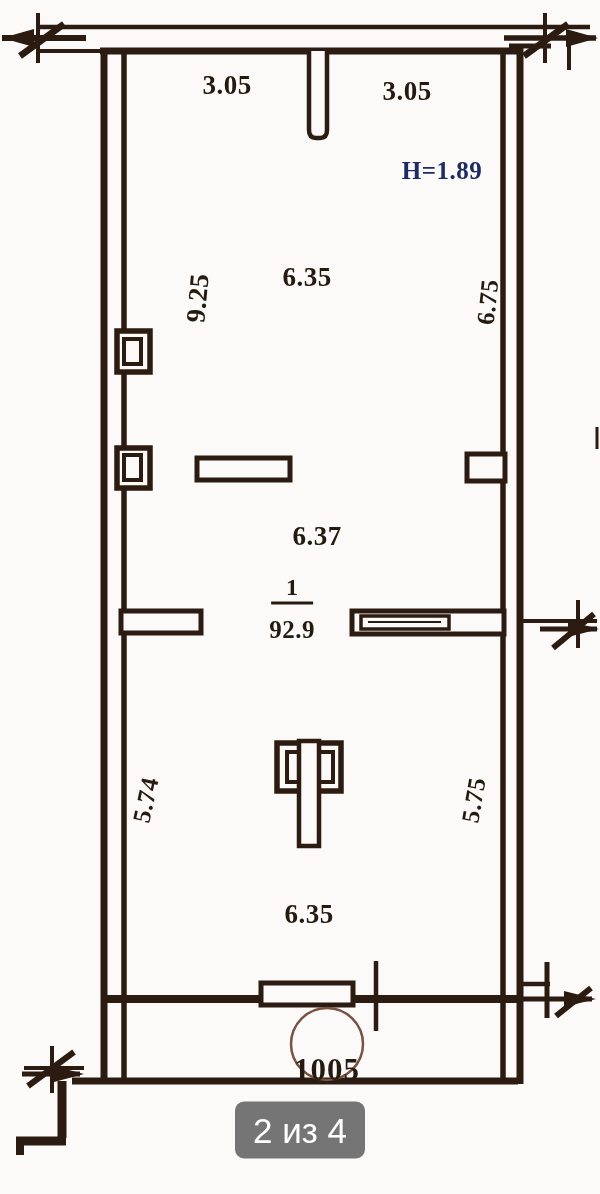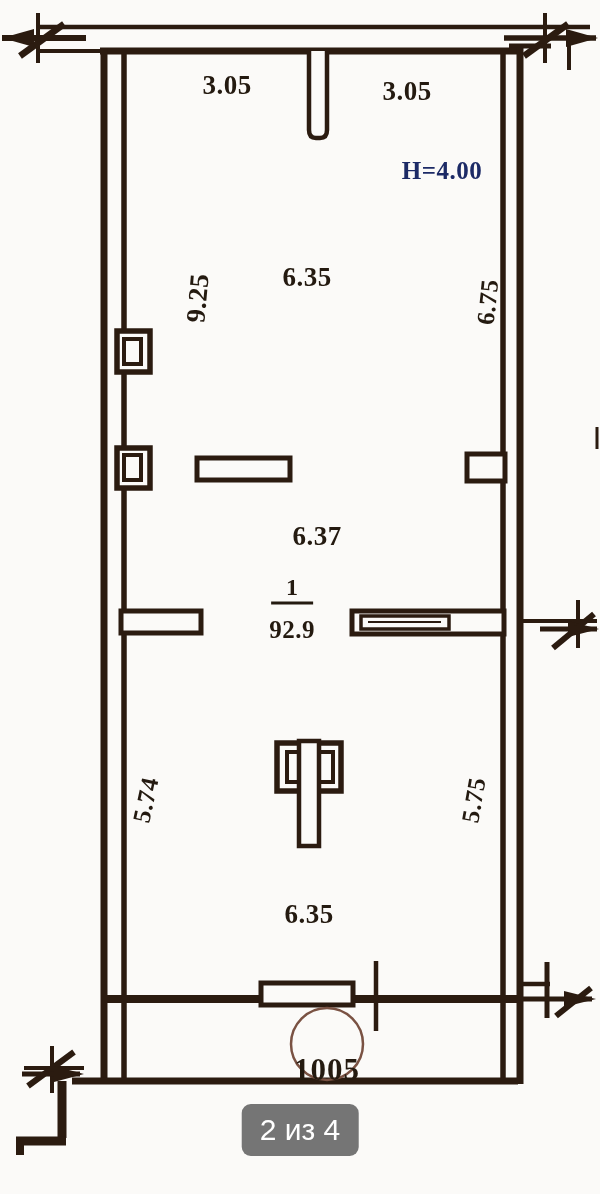--- a/index.html
+++ b/index.html
@@ -34,21 +34,21 @@
     position:absolute;left:292px;top:608px;transform:translate(-50%,-50%);
     font-family:"Liberation Serif","DejaVu Serif",serif;font-weight:700;
     color:var(--ink-text);text-align:center;line-height:1;
   }
   .frac-top{font-size:24px;padding-bottom:3px;}
   .frac-bar{border-top:3px solid var(--ink-text);width:42px;margin:0 auto;}
   .frac-bottom{font-size:25px;padding-top:12px;letter-spacing:0.5px;}
   .pager-badge{
     position:absolute;left:300px;top:1130px;transform:translate(-50%,-50%);
     background:var(--badge-bg);color:var(--badge-text);
-    font-family:"Liberation Sans","DejaVu Sans",sans-serif;font-size:30px;
+    font-family:"Liberation Sans","DejaVu Sans",sans-serif;font-size:35px;
     padding:11px 18px;border-radius:9px;line-height:1;
   }
 </style>
 </head>
 <body>
 
 <div class="viewport">
 
   <svg class="plan-svg" width="600" height="1194" viewBox="0 0 600 1194">
 
@@ -140,21 +140,21 @@
       <polygon class="fl" points="84,1074 54,1066 54,1082"></polygon>
     </g>
 
     <line class="s" x1="597" y1="427" x2="597" y2="449" stroke-width="3"></line>
 
     <circle class="circ" cx="327" cy="1044" r="36" stroke-width="2.5"></circle>
   </svg>
 
   <div class="lbl lbl-305L">3.05</div>
   <div class="lbl lbl-305R">3.05</div>
-  <div class="lbl lbl-h400">H=4.00</div>
+  <div class="lbl lbl-h400">H=1.89</div>
   <div class="lbl lbl-925">9.25</div>
   <div class="lbl lbl-635U">6.35</div>
   <div class="lbl lbl-675">6.75</div>
   <div class="lbl lbl-637">6.37</div>
   <div class="lbl lbl-574">5.74</div>
   <div class="lbl lbl-575">5.75</div>
   <div class="lbl lbl-635D">6.35</div>
 
   <div class="fraction">
     <div class="frac-top">1</div>

